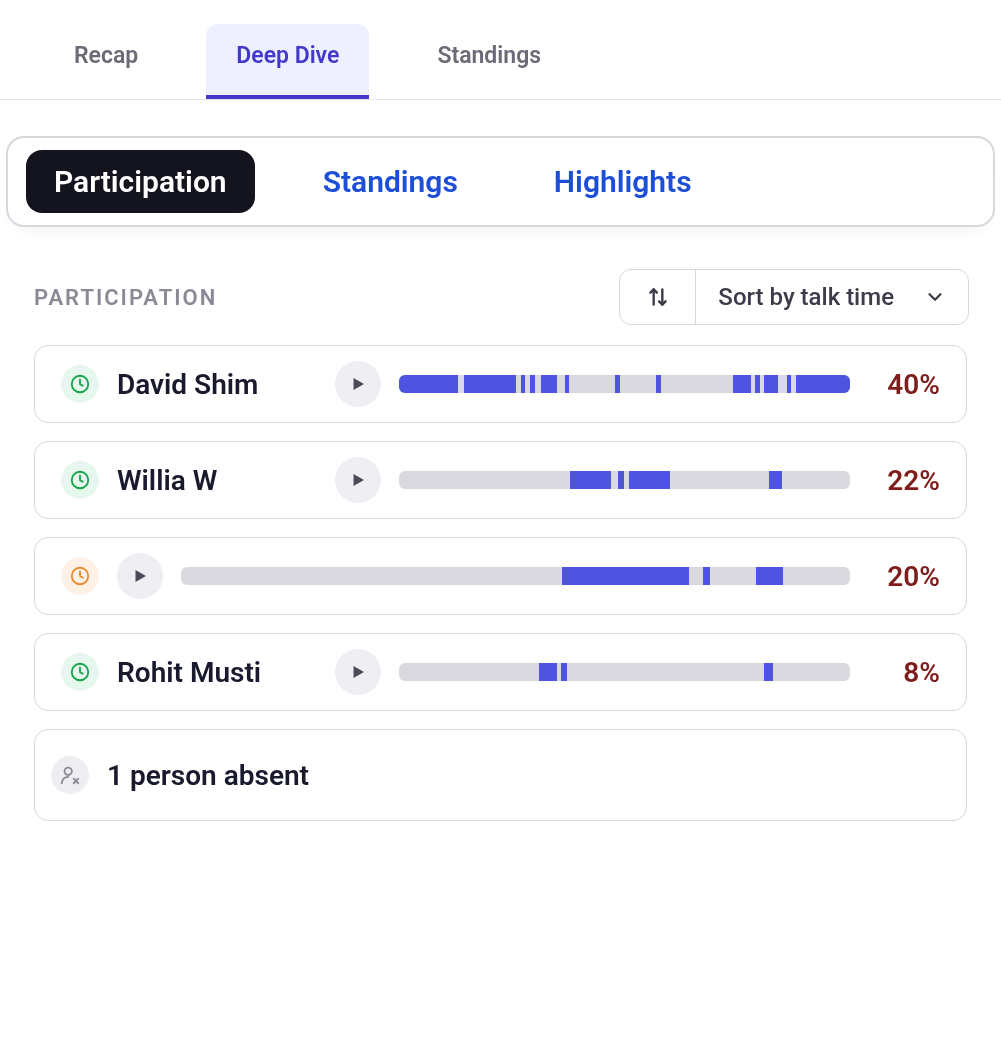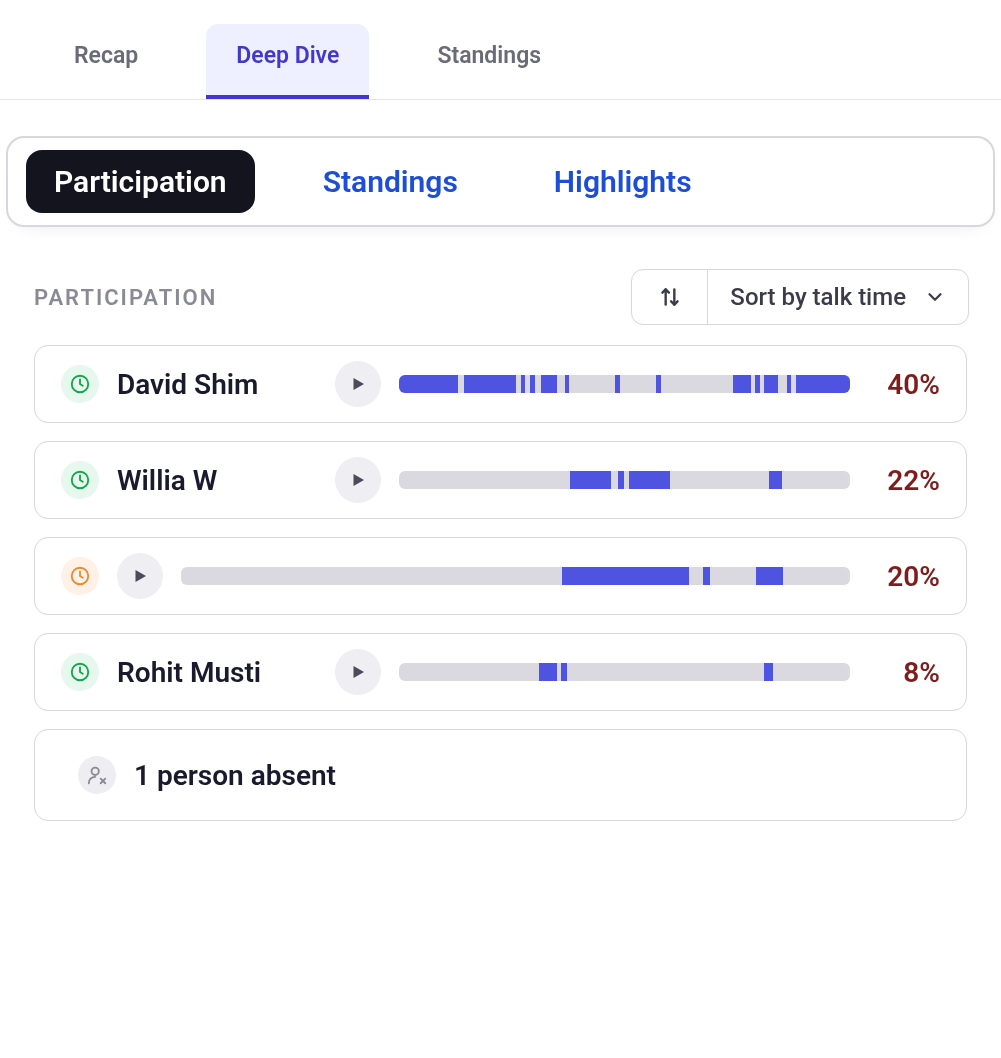--- a/index.html
+++ b/index.html
@@ -89,21 +89,21 @@
     display: flex;
     align-items: center;
     justify-content: center;
     border-right: 1px solid #d7d7de;
     cursor: pointer;
     color: #3b3b4a;
   }
   .sort-select {
     display: flex;
     align-items: center;
-    gap: 18px;
+    gap: 30px;
     padding: 0 22px;
     cursor: pointer;
     color: #3b3b4a;
     font-size: 24px;
     font-weight: 500;
   }
 
   
   .list {
     padding: 0 34px 40px 34px;
@@ -164,21 +164,21 @@
     font-size: 28px;
     font-weight: 600;
     color: #7f1d1d;
     width: 72px;
     text-align: right;
     flex-shrink: 0;
   }
   .absent-card {
     border: 1px solid #d7d7de;
     border-radius: 14px;
-    padding: 26px 43px;
+    padding: 26px 16px;
     display: flex;
     align-items: center;
     gap: 18px;
   }
   .absent-text {
     font-size: 28px;
     font-weight: 600;
     color: #1a1a2e;
   }
 </style>

